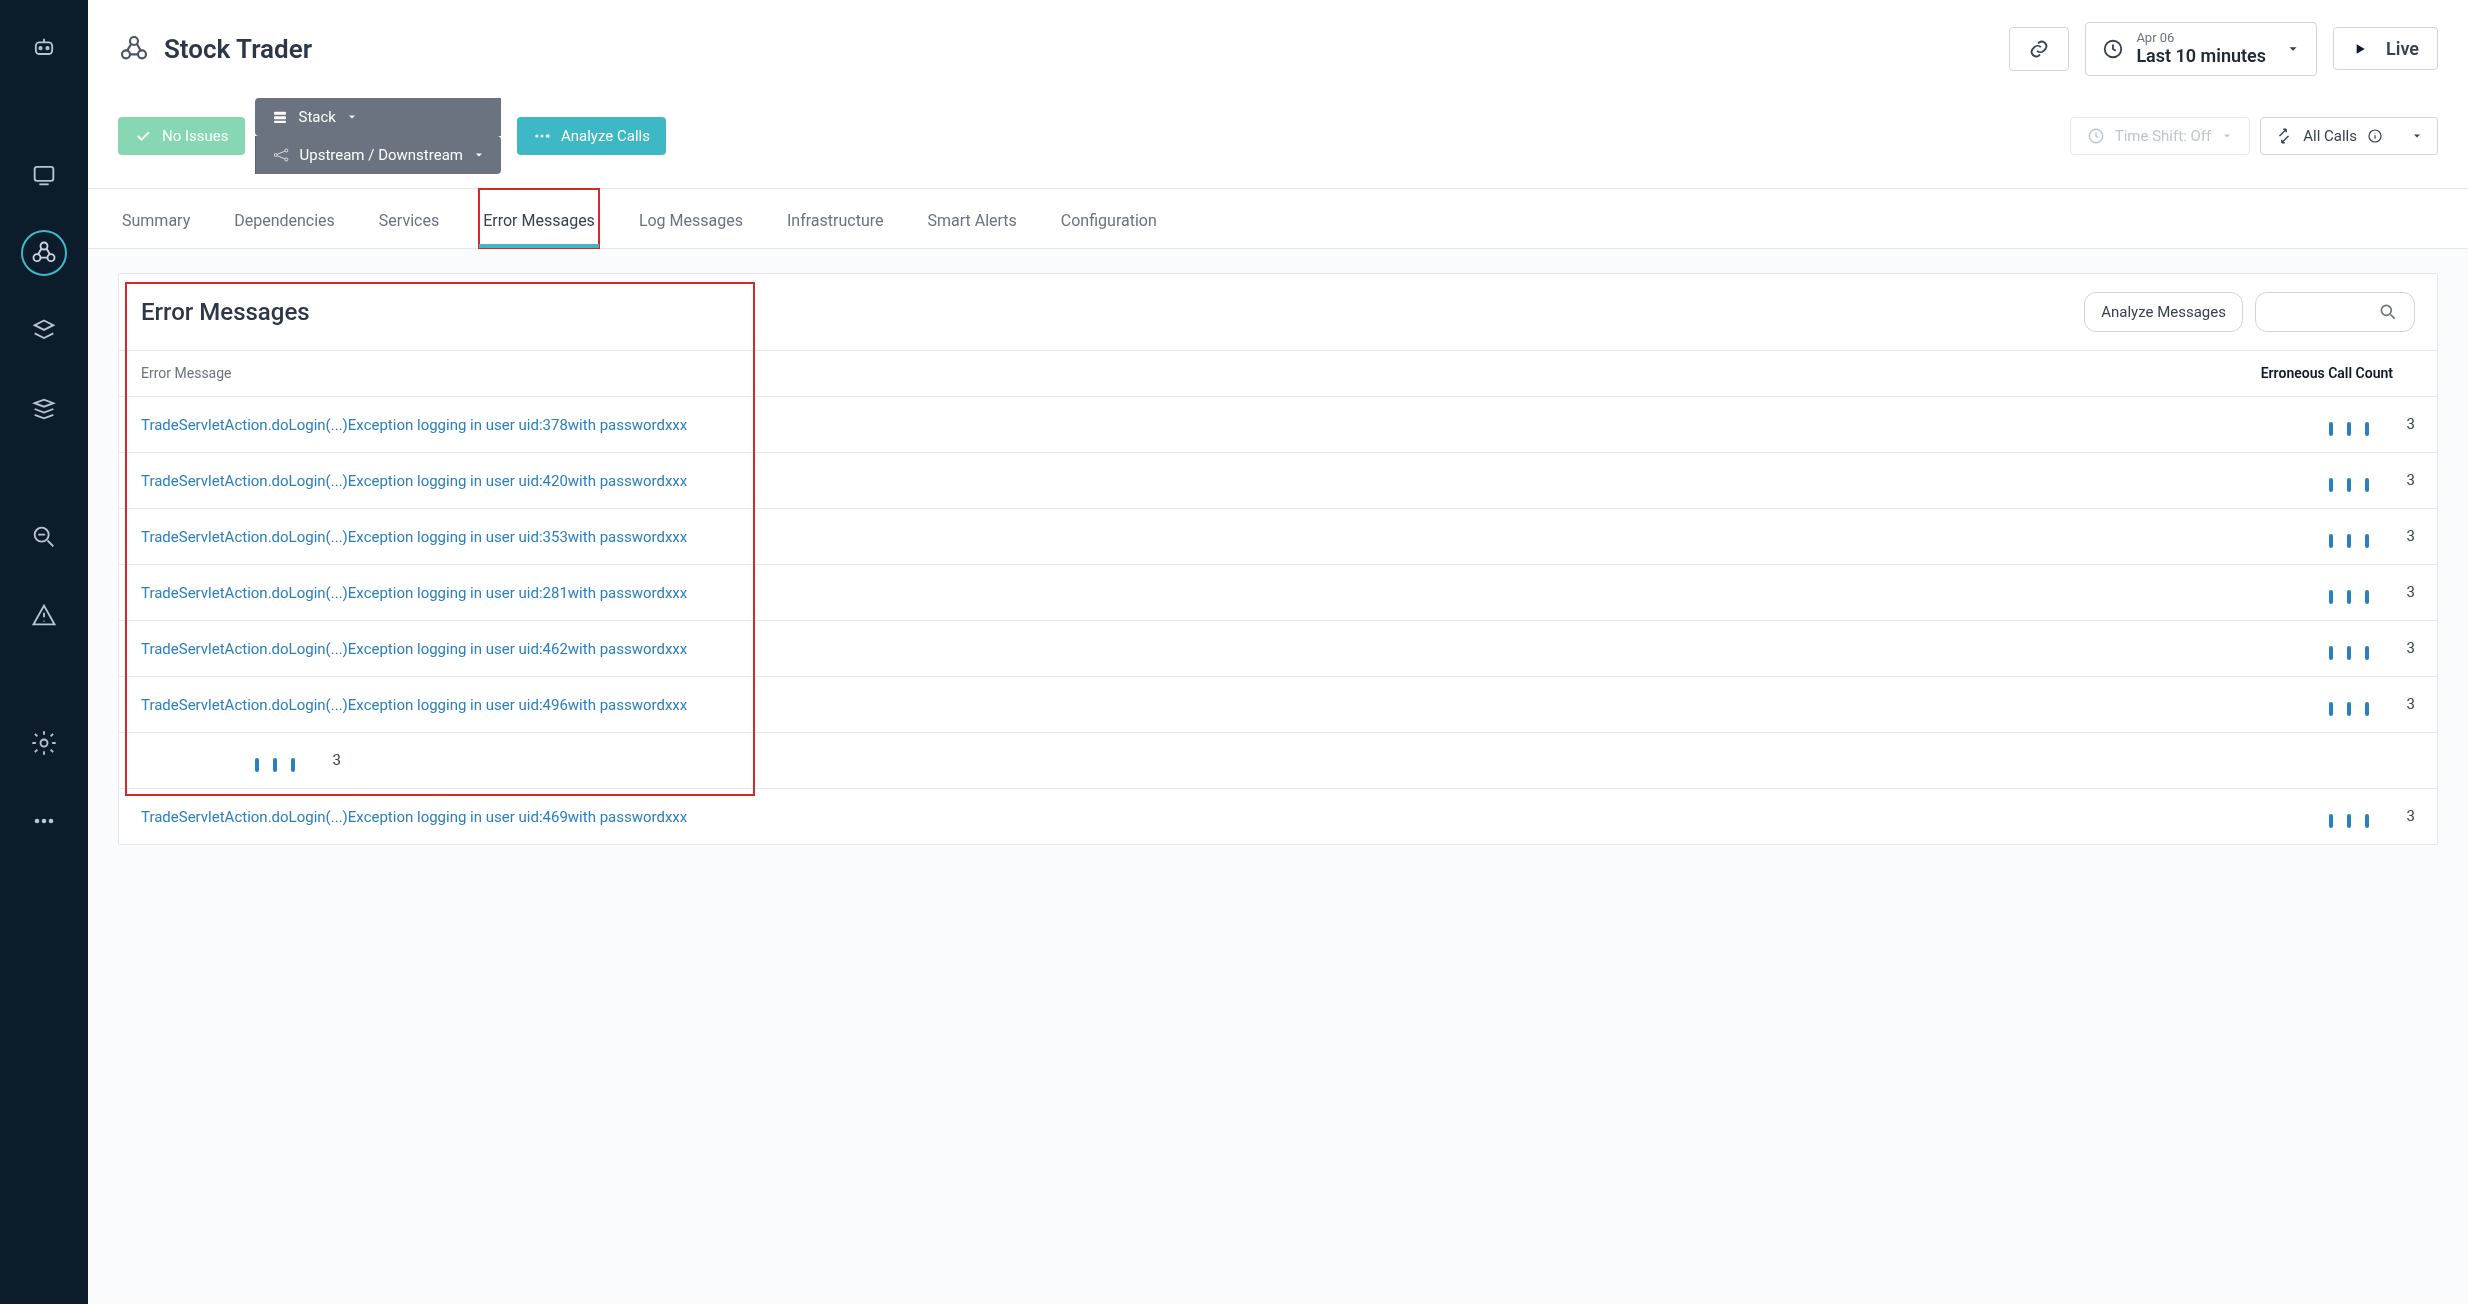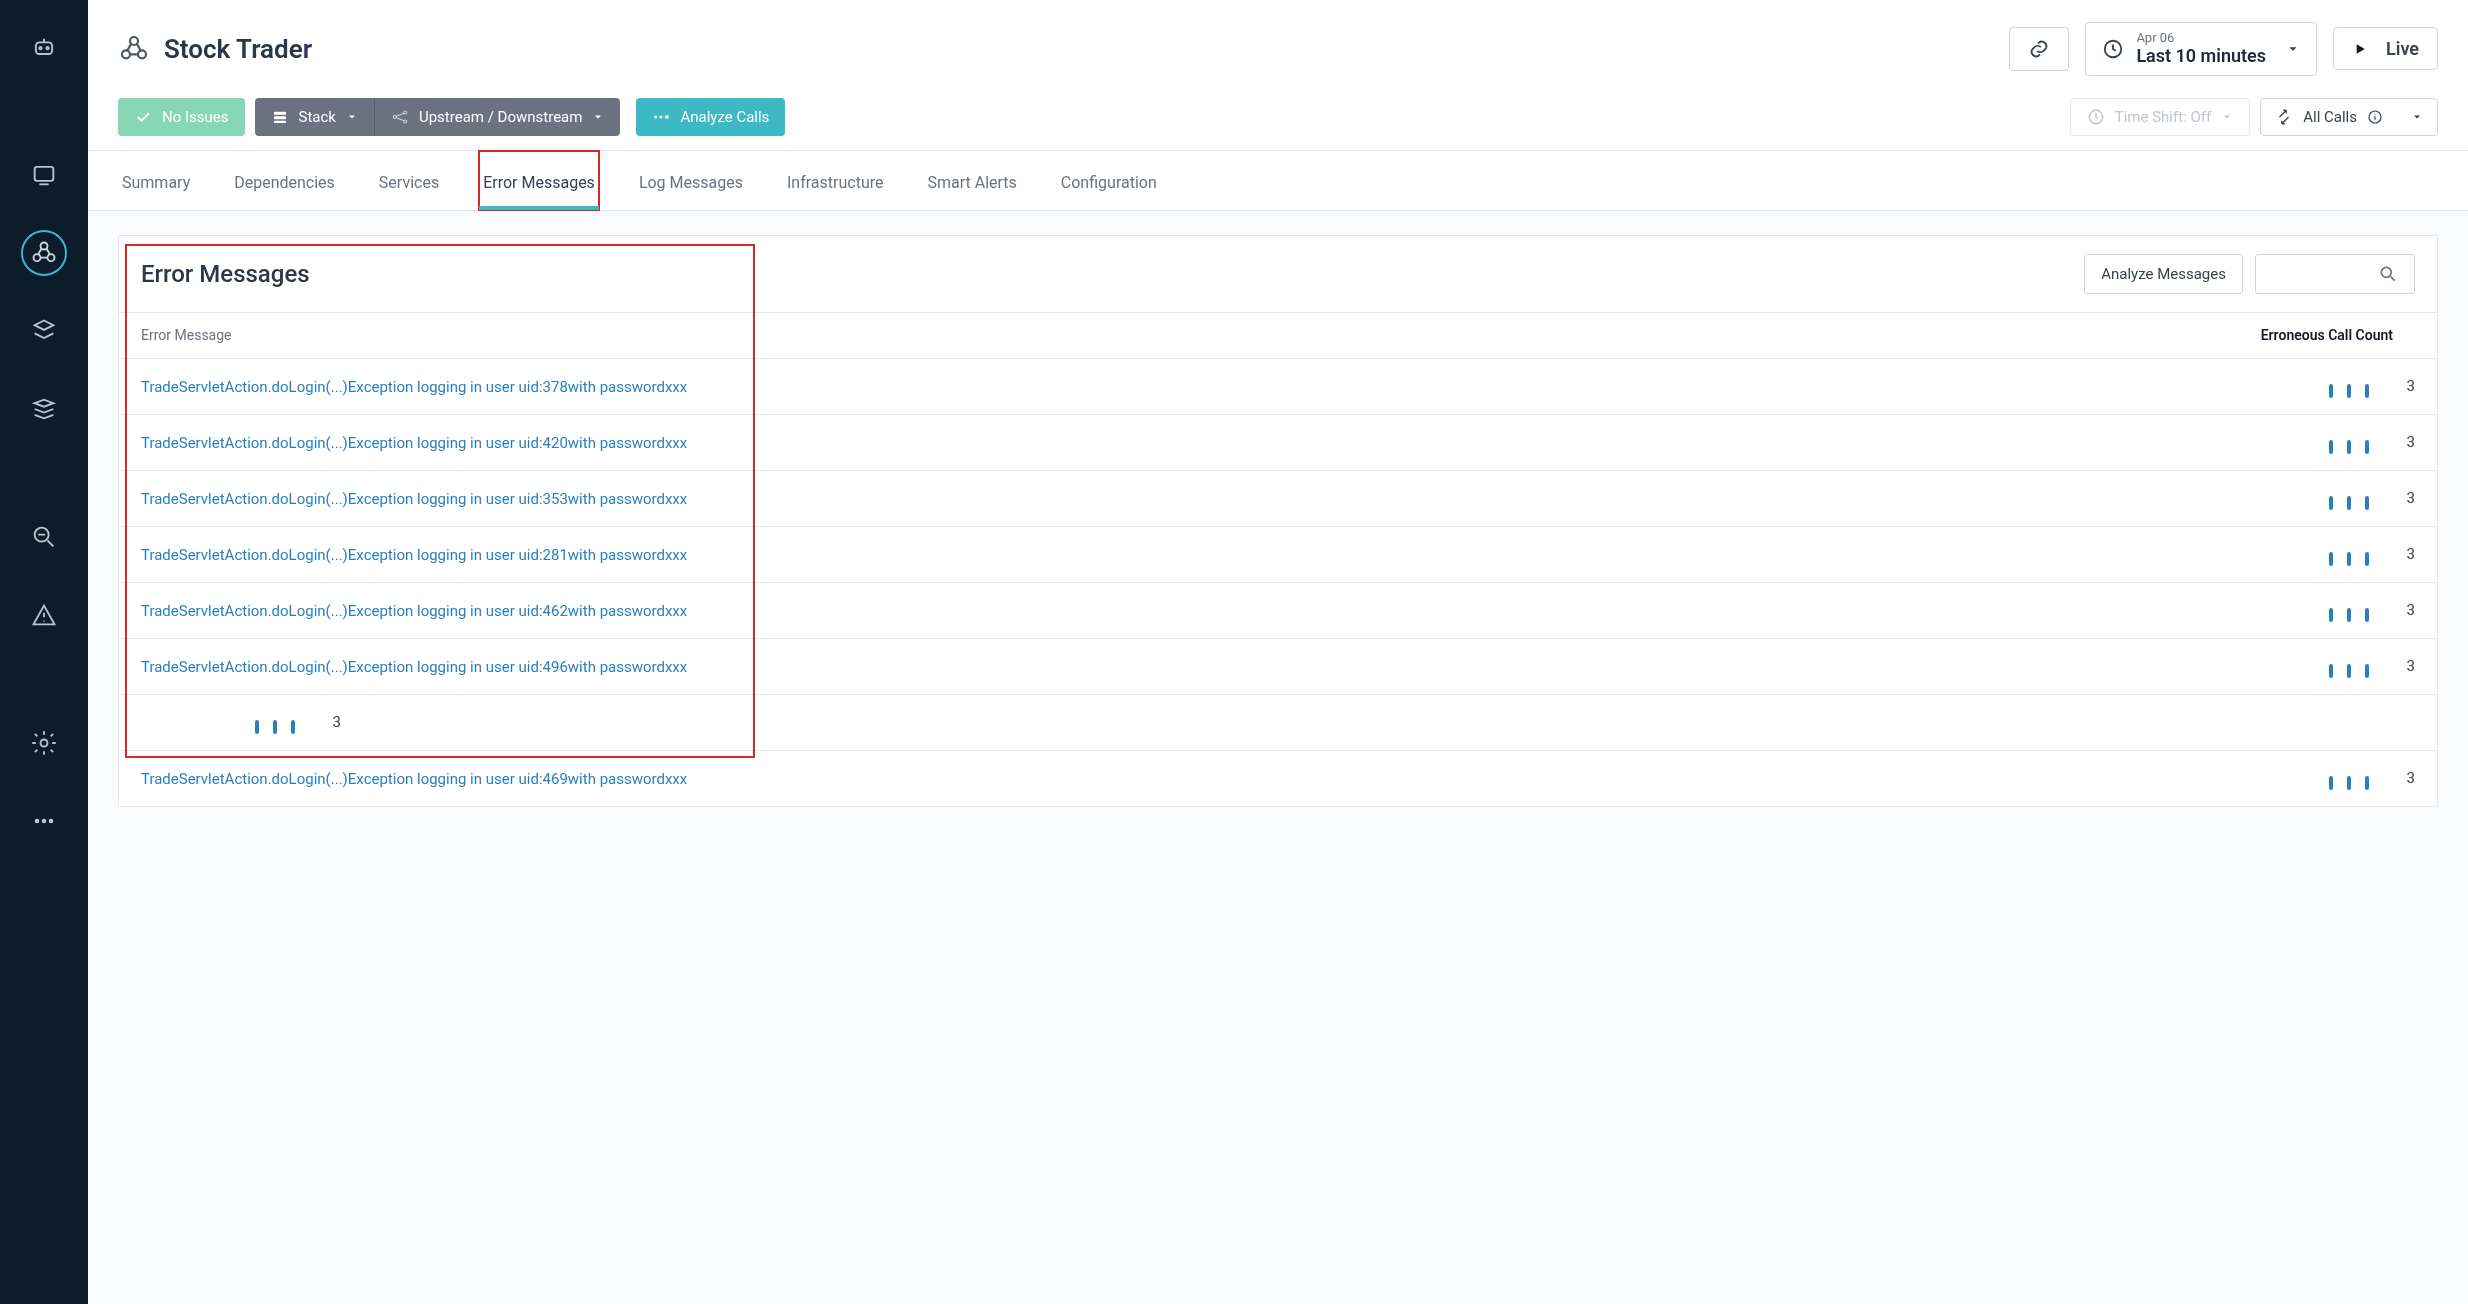--- a/index.html
+++ b/index.html
@@ -33,21 +33,21 @@
 .time-range .chev { width: 14px; height: 14px; margin-left: 8px; }
 .live-btn { gap: 18px; font-size: 18px; font-weight: 600; }
 .live-btn svg { width: 16px; height: 16px; fill: #111827; }
 
 
 .header-2 { display: flex; align-items: center; padding: 8px 30px 14px 30px; gap: 10px; border-bottom: 1px solid #e5e7eb; }
 .pill { display: flex; align-items: center; gap: 10px; height: 38px; padding: 0 16px; border-radius: 4px; font-size: 15px; cursor: pointer; color: #fff; }
 .pill svg { width: 18px; height: 18px; }
 .no-issues { background: #87d7b5; color: #fff; }
 .no-issues svg { stroke: #fff; fill: none; stroke-width: 2.5; }
-.stack-group { display: flex; }
+.stack-group { display: flex; flex-direction: column; }
 .stack-pill { background: #6b7280; border-radius: 4px 0 0 4px; position: relative; }
 .stack-pill svg { fill: #fff; }
 .stack-pill .chev { width: 12px; height: 12px; }
 .updown-pill { background: #6b7280; border-radius: 0 4px 4px 0; border-left: 1px solid #596270; }
 .updown-pill svg { stroke: #fff; fill: none; }
 .updown-pill .chev { width: 12px; height: 12px; fill: #fff; stroke: none; }
 .analyze-pill { background: #3eb8c5; margin-left: 6px; }
 .analyze-pill svg { stroke: #fff; fill: #fff; }
 .spacer { flex: 1; }
 .time-shift { border: 1px solid #e5e7eb; background: #fff; color: #bfc6ce; }
@@ -65,21 +65,21 @@
 .tab.active::after { content: ""; position: absolute; left: 0; right: 0; bottom: 0; height: 4px; background: #3eb8c5; }
 .tab.hl { outline: 2px solid #d62828; outline-offset: -1px; }
 
 
 .content { flex: 1; padding: 24px 30px; background: #fafbfc; overflow: auto; }
 .panel { border: 1px solid #e5e7eb; border-radius: 2px; background: #fff; }
 .panel-head { display: flex; align-items: center; padding: 18px 22px; gap: 12px; }
 .panel-title-wrap { flex: 1; position: relative; }
 .panel-title-wrap h2 { font-size: 24px; font-weight: 500; color: #2d3748; }
 .red-box { position: absolute; border: 2px solid #d62828; pointer-events: none; top: -16px; left: -16px; width: 630px; height: 514px; }
-.analyze-msg-btn, .search-box { border: 1px solid #d1d5db; background: #fff; height: 40px; display: flex; align-items: center; padding: 6px 16px; border-radius: 3px; }
+.analyze-msg-btn, .search-box { border: 1px solid #d1d5db; background: #fff; height: 40px; display: flex; align-items: center; padding: 6px 16px; border-radius: 12px; }
 .analyze-msg-btn { cursor: pointer; font-size: 15px; color: #374151; }
 .search-box { width: 160px; justify-content: flex-end; cursor: text; }
 .search-box svg { width: 20px; height: 20px; stroke: #6b7280; fill: none; stroke-width: 2; }
 
 
 .tbl { width: 100%; }
 .tbl-head, .tbl-row { display: flex; align-items: center; border-top: 1px solid #e5e7eb; padding: 0 22px; }
 .tbl-head { height: 46px; font-size: 14px; color: #6b7280; }
 .tbl-row { height: 56px; }
 .col-msg { flex: 1; }

